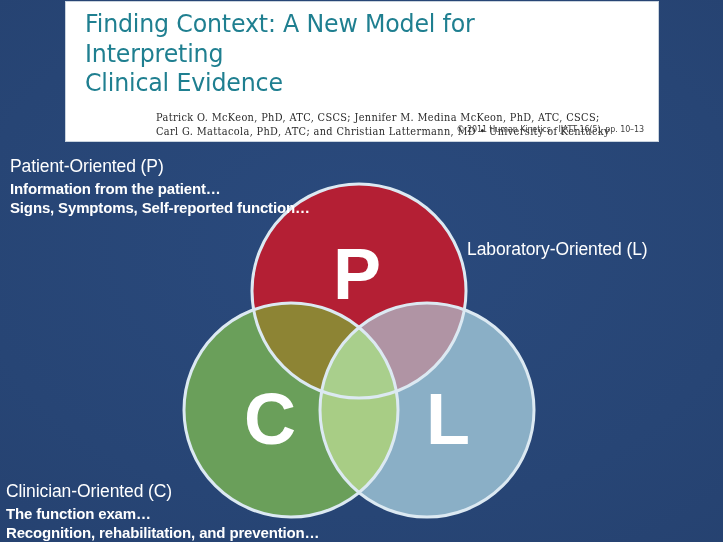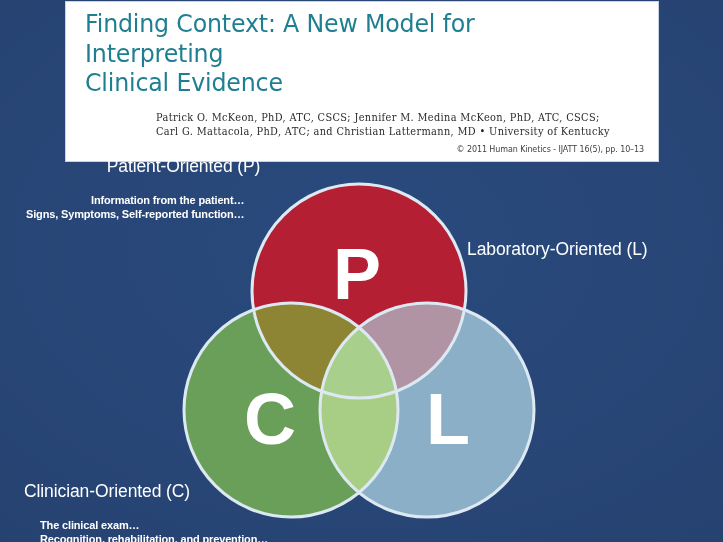--- a/index.html
+++ b/index.html
@@ -25,21 +25,21 @@
       radial-gradient(ellipse 120% 110% at 50% 45%, #2a4a7d 0%, #274575 45%, #21386190 100%),
       #274474;
   }
 
   
   #header-card {
     position: absolute;
     left: 66px;
     top: 2px;
     width: 592px;
-    height: 159px;
+    height: 139px;
     background: #ffffff;
     box-sizing: border-box;
     padding: 7px 32px 4px 16px;
     box-shadow: 0 0 0 1px #c9d3de;
   }
   #header-title {
     color: #1f7f90;
     font-family: "DejaVu Sans", sans-serif;
     font-size: 25.5px;
     font-weight: 400;
@@ -102,31 +102,31 @@
   .annotation { position: absolute; color: #ffffff; }
   .annot-title {
     font-size: 17.5px;
     font-weight: 400;
     line-height: 1.12;
     margin: 0 0 2px 0;
     letter-spacing: -0.1px;
     white-space: nowrap;
   }
   .annot-body {
-    font-size: 11px;
+    font-size: 15px;
     font-weight: bold;
     line-height: 1.32;
-    margin: 16px;
+    margin: 0;
     white-space: pre-line;
     letter-spacing: -0.15px;
   }
 
-  #annot-patient    { left: 10px;  top: 157px; text-align: right; }
+  #annot-patient    { left: 10px;  top: 157px; }
   #annot-laboratory { left: 467px; top: 240px; }
-  #annot-clinician  { left: 24px;  top: 482px; }
+  #annot-clinician  { left: 6px;  top: 482px; }
 </style>
 </head>
 <body>
 
 <div id="slide-root">
 
   <div id="header-card">
     <h1 id="header-title">Finding Context: A New Model for Interpreting
 Clinical Evidence</h1>
     <div id="header-authors">Patrick O. McKeon, PhD, ATC, CSCS; Jennifer M. Medina McKeon, PhD, ATC, CSCS;
@@ -181,17 +181,17 @@
     <div class="annot-body">Information from the patient…
 Signs, Symptoms, Self-reported function…</div>
   </div>
 
   <div class="annotation" id="annot-laboratory">
     <div class="annot-title">Laboratory-Oriented (L)</div>
   </div>
 
   <div class="annotation" id="annot-clinician">
     <div class="annot-title">Clinician-Oriented (C)</div>
-    <div class="annot-body">The clinical exam…
+    <div class="annot-body">The function exam…
 Recognition, rehabilitation, and prevention…</div>
   </div>
 
 </div>
 
 </body></html>

